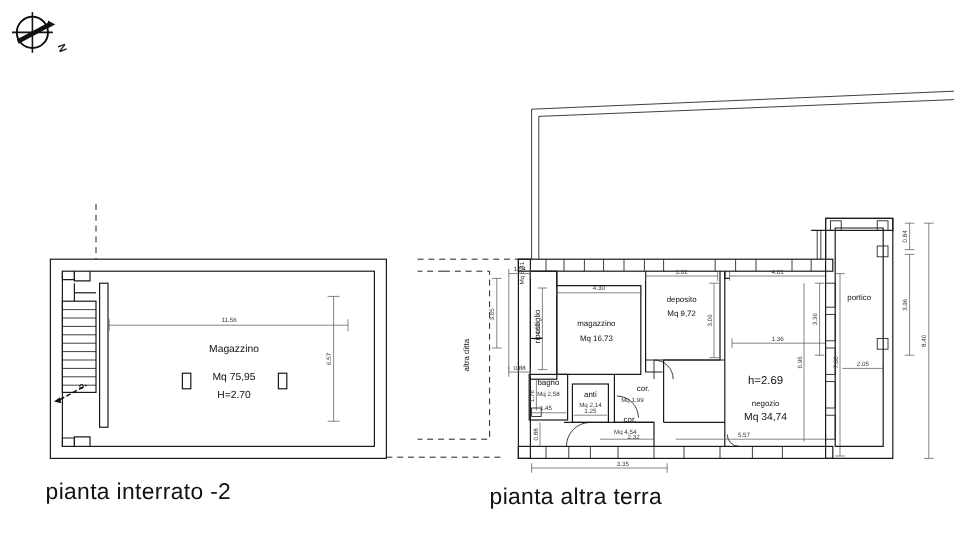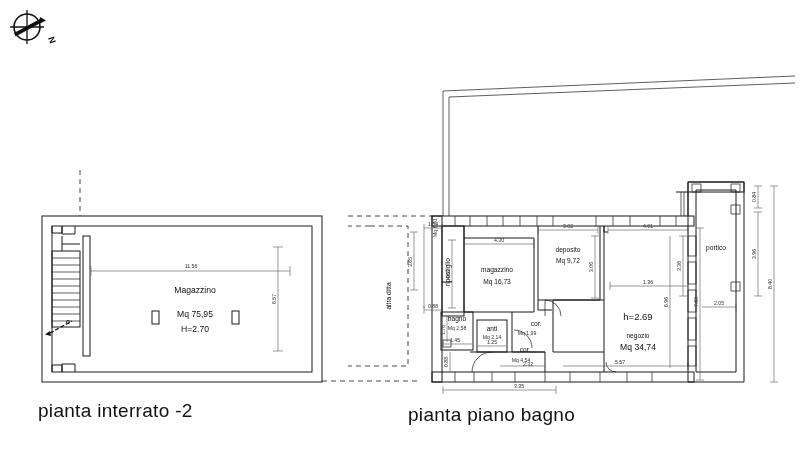--- a/index.html
+++ b/index.html
@@ -390,15 +390,15 @@
         <line class="dim" x1="770" y1="382" x2="778" y2="382"></line>
         <text class="dtxt" x="772" y="284" text-anchor="middle" transform="rotate(-90 772 284)">8.40</text>
       </g>
 
       <line class="dash" x1="348" y1="216" x2="432" y2="216"></line>
     </g>
   </svg>
 
   <div class="plan-title" id="title-basement">pianta interrato -2</div>
 
-  <div class="plan-title" id="title-ground">pianta piano bagno</div>
+  <div class="plan-title" id="title-ground">pianta altra terra</div>
 
 </div>
 
 </body></html>

